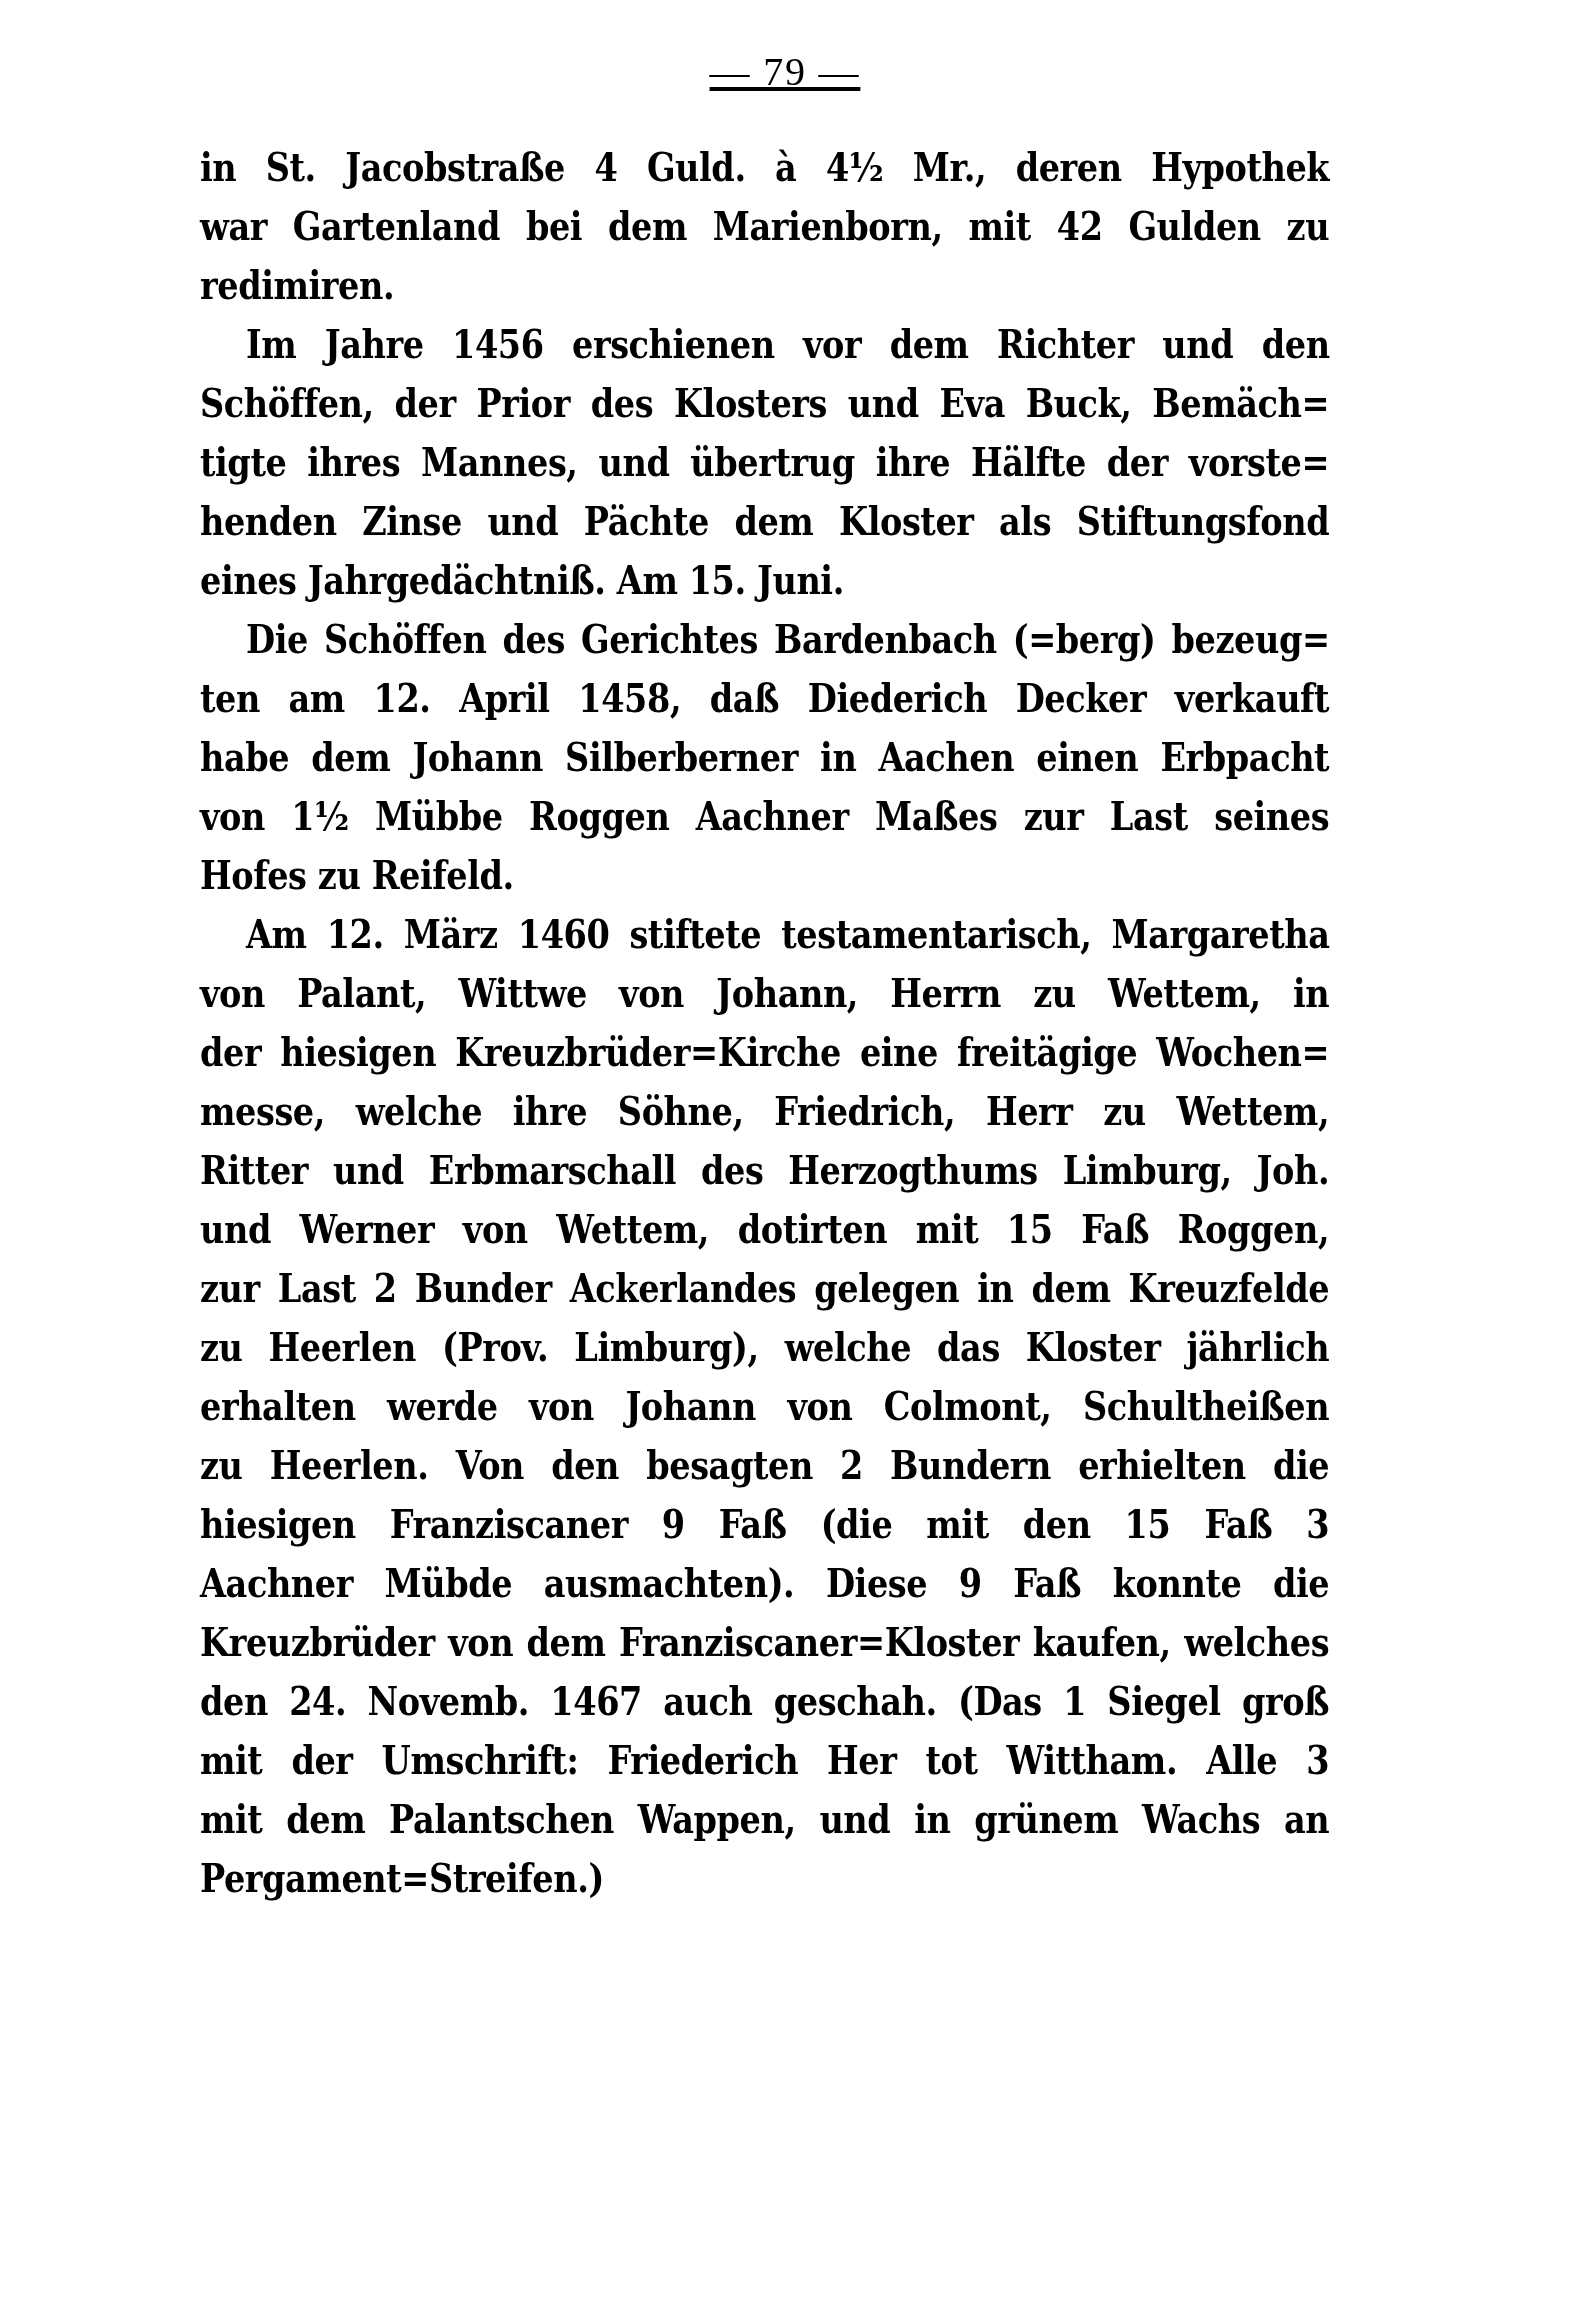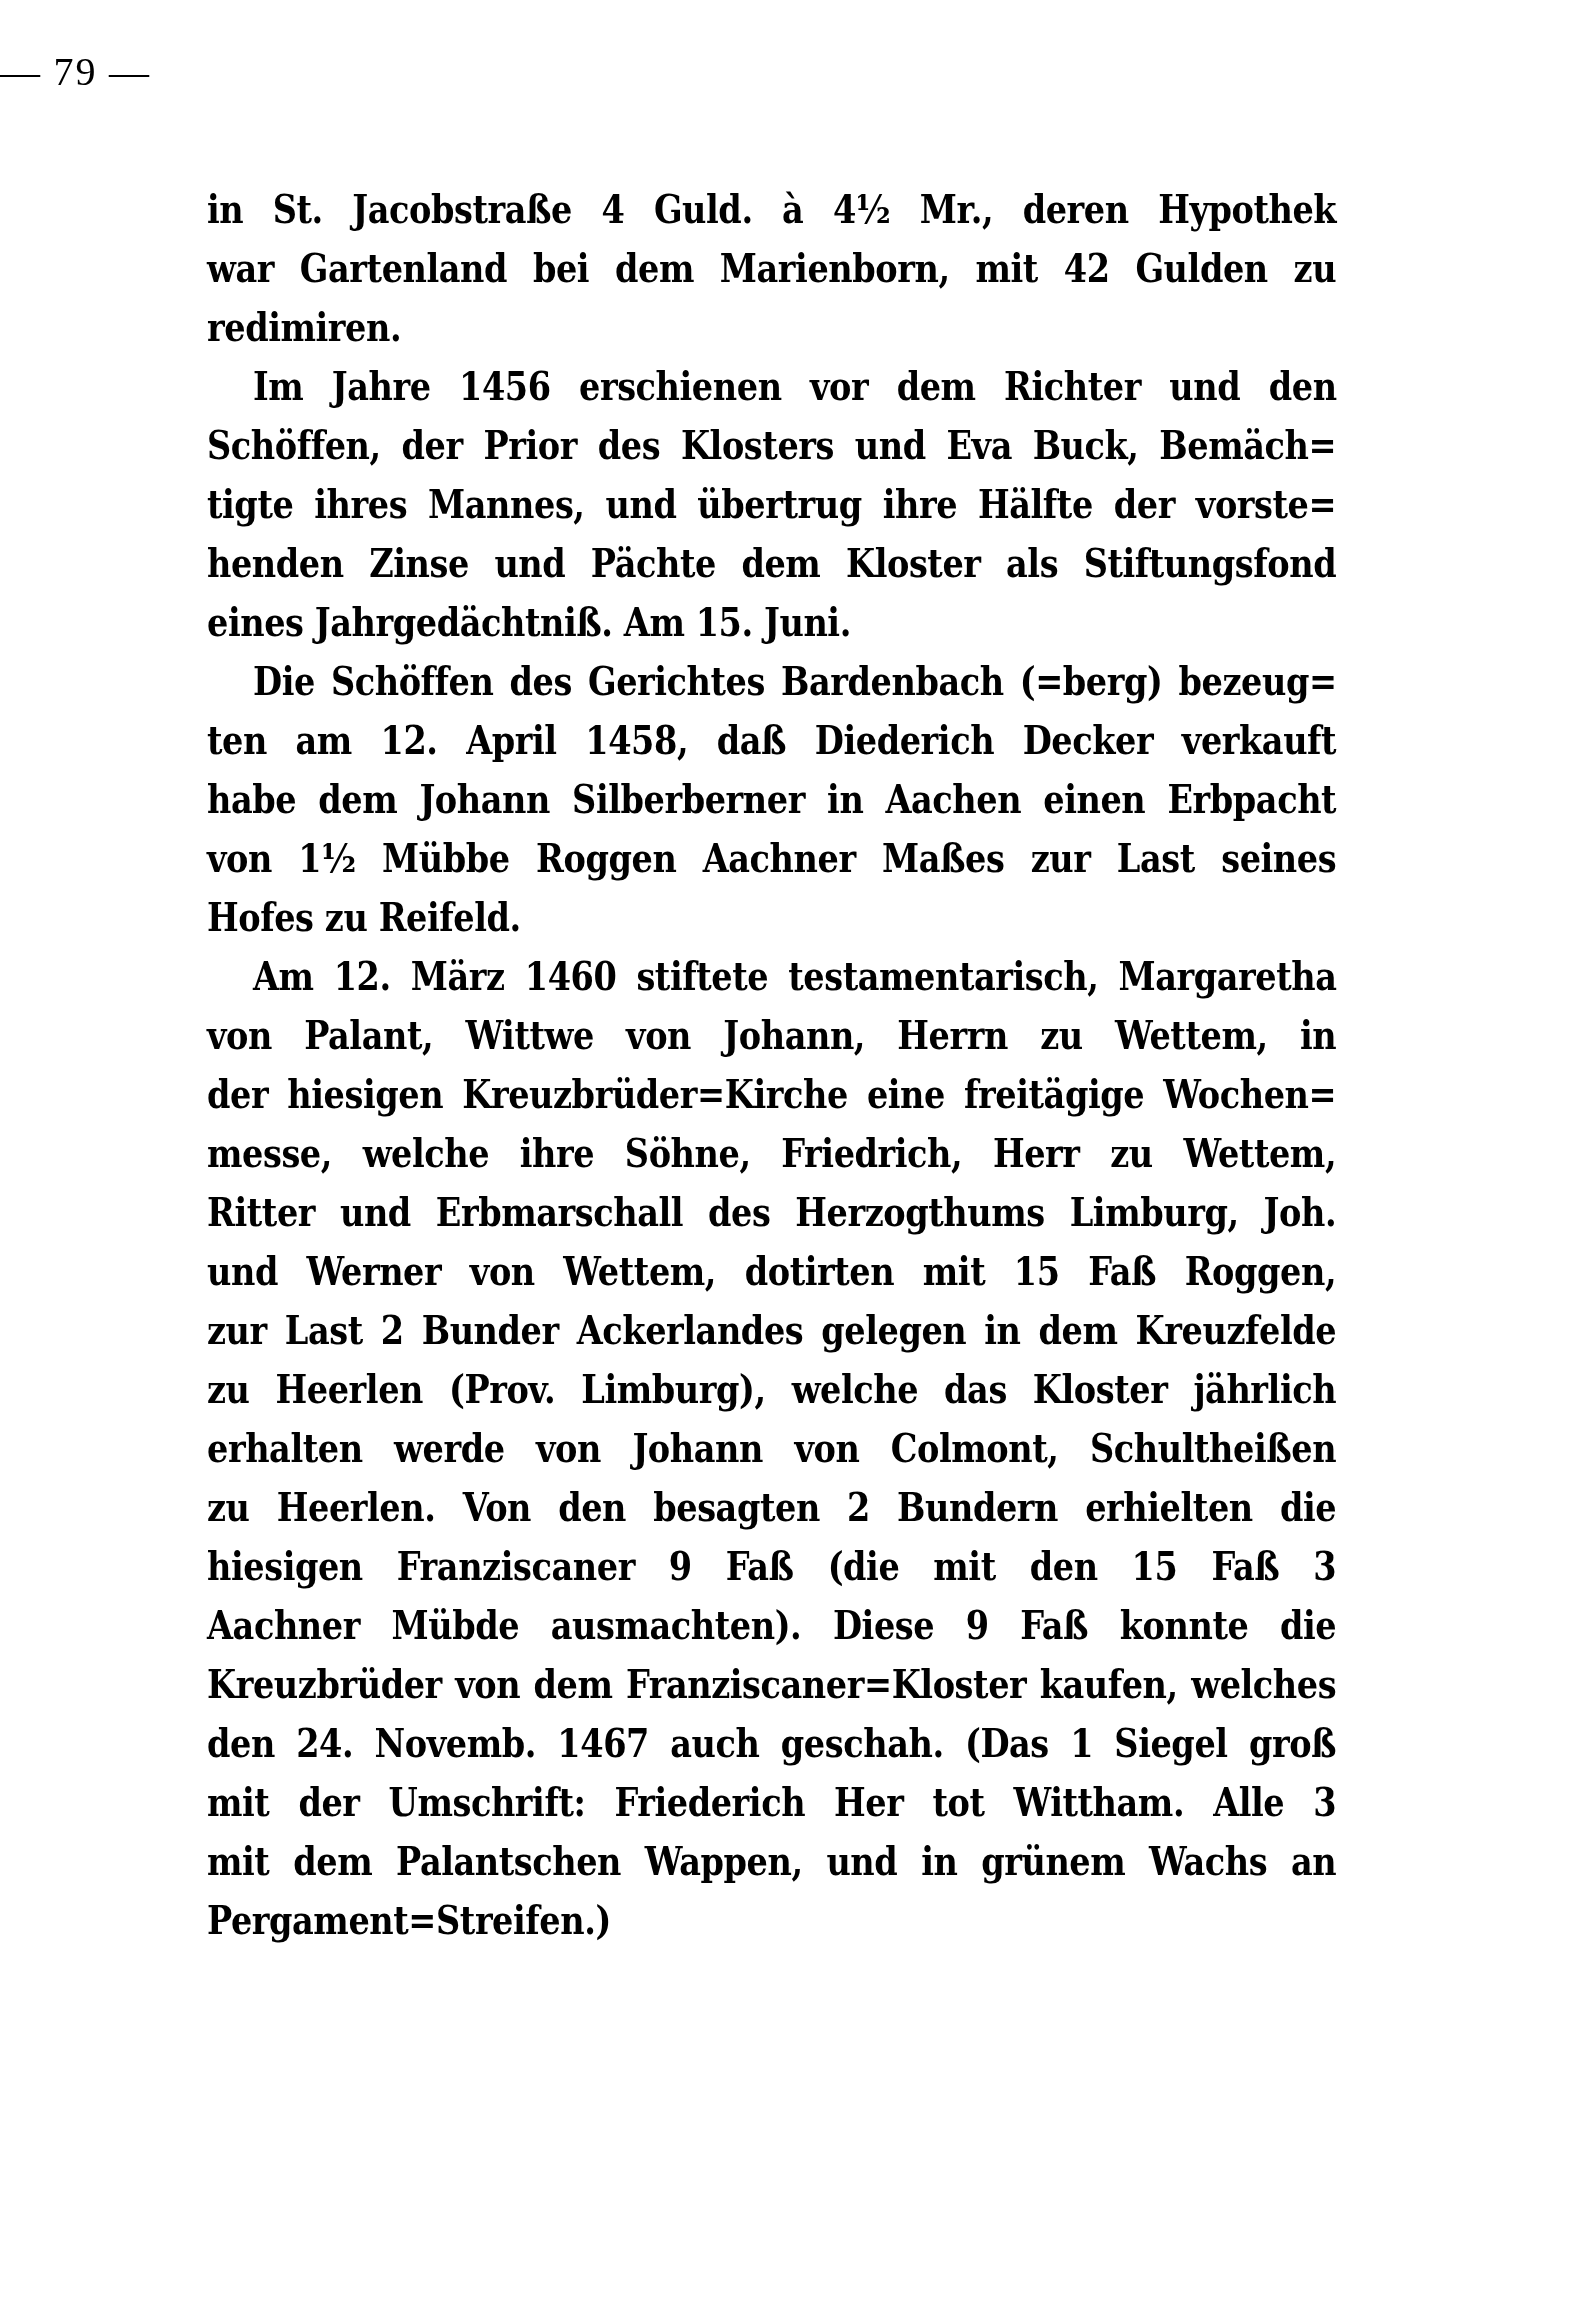--- a/index.html
+++ b/index.html
@@ -19,31 +19,31 @@
       position: absolute;
       left: 0; top: 0;
       width: 1570px;
       height: 2318px;
     }
     .page-number {
       position: absolute;
       top: 48px;
       left: 0;
       width: 100%;
-      text-align: left;
+      text-align: center;
       font-size: 40px;
       letter-spacing: 1.8px;
       font-family: "Liberation Serif", serif;
+      text-decoration: underline;
     }
     .body-text {
       position: absolute;
-      left: 207px;
+      left: 200px;
       top: 138px;
       width: 1130px;
-      margin-top: 42px;
     }
     .line {
       height: 59px;
       line-height: 59px;
       font-size: 39px;
       font-weight: bold;
       font-family: "DejaVu Serif", serif;
       white-space: nowrap;
       text-align: justify;
       text-align-last: justify;

